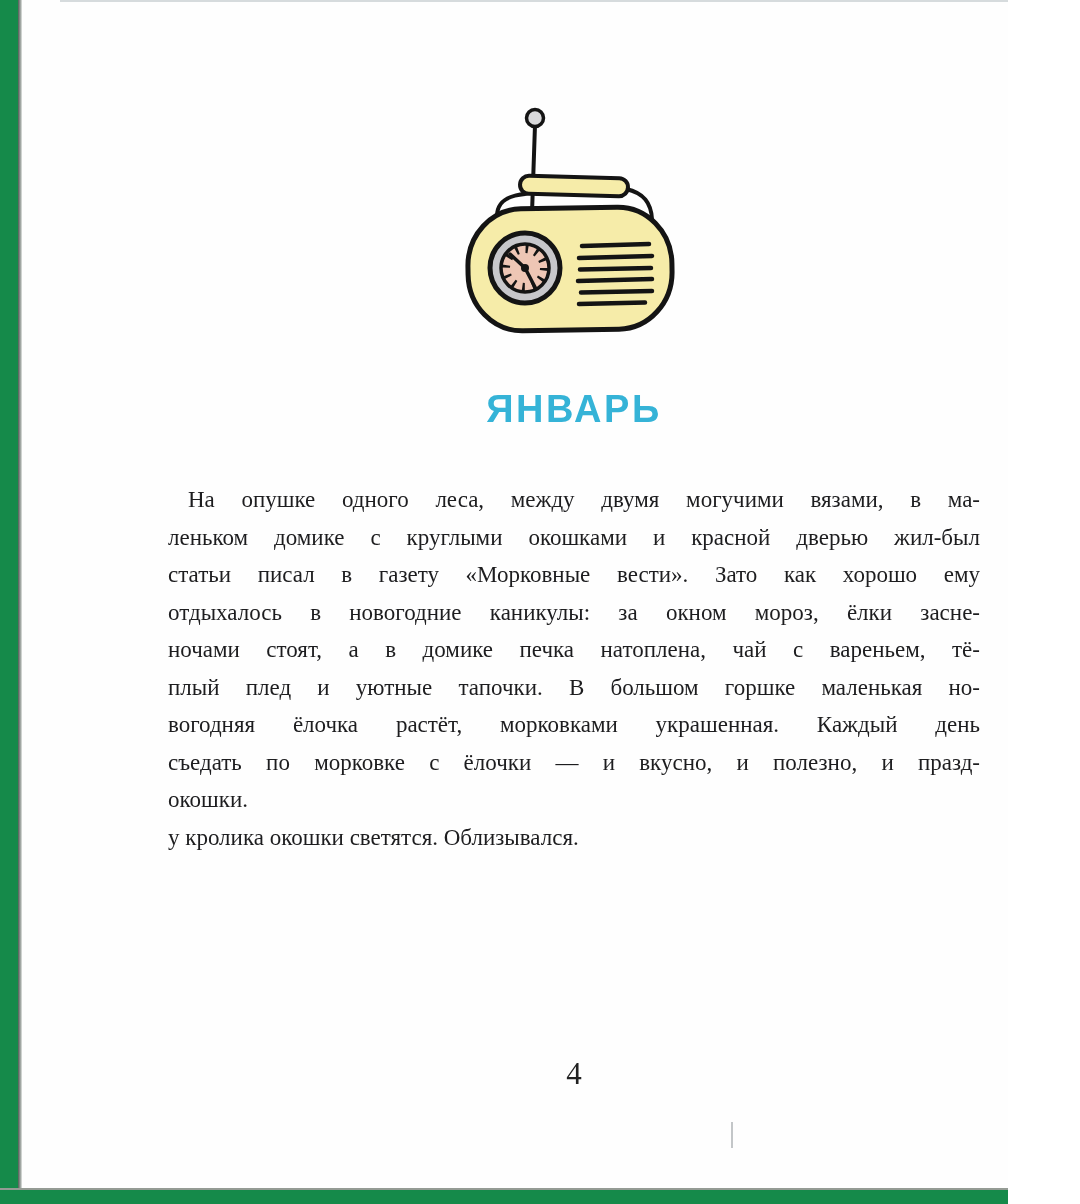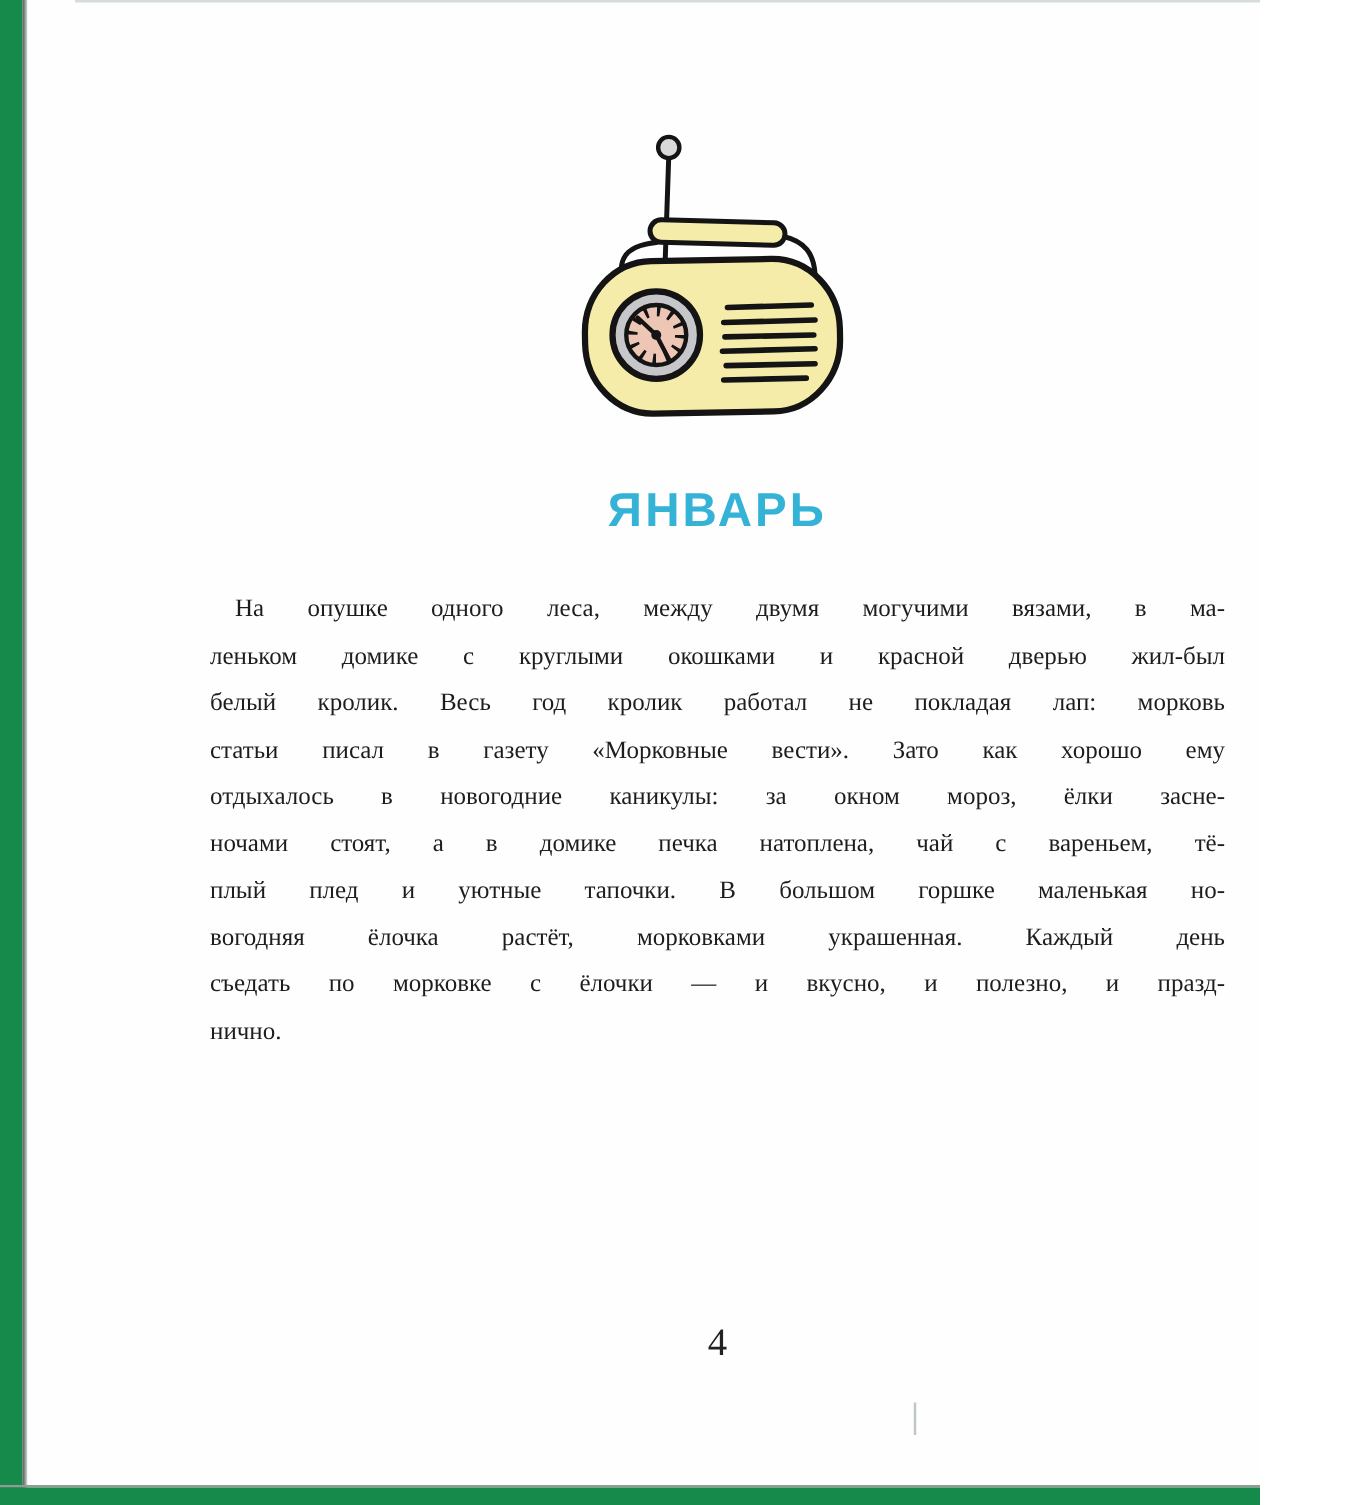--- a/index.html
+++ b/index.html
@@ -35,21 +35,21 @@
   
   .heading {
     position:absolute; left:168px; top:390px; width:812px; margin:0;
     text-align:center;
     font-family:"Liberation Sans", sans-serif;
     font-size:38px; font-weight:700; letter-spacing:2.5px; line-height:1;
     color:var(--heading-cyan,#35b3d7);
   }
 
   
-  .story { position:absolute; left:168px; top:469px; width:812px; font-size:20px; line-height:37.5px; }
+  .story { position:absolute; left:168px; top:481px; width:812px; font-size:23px; line-height:37.5px; }
   .story p { margin:0; }
   .line { text-align:justify; text-align-last:justify; height:37.5px; overflow:hidden; }
   .line.first { text-indent:20px; }
   .line.last  { text-align-last:left; }
 
   .page-num { position:absolute; left:168px; top:1056px; width:812px; text-align:center; font-size:31px; color:#222; }
 </style>
 </head>
 <body>
 
@@ -88,30 +88,30 @@
       </g>
     </svg>
   </figure>
 
   <h1 class="heading">ЯНВАРЬ</h1>
 
   <div class="story">
     <p>
       <span class="line first" style="display:block">На опушке одного леса, между двумя могучими вязами, в ма-</span>
       <span class="line" style="display:block">леньком домике с круглыми окошками и красной дверью жил-был</span>
-      <span class="line" style="display:block">белый кролик. Весь год кролик работал не покладая лап: морковь</span>
       <span class="line" style="display:block">статьи писал в газету «Морковные вести». Зато как хорошо ему</span>
       <span class="line" style="display:block">отдыхалось в новогодние каникулы: за окном мороз, ёлки засне-</span>
       <span class="line" style="display:block">ночами стоят, а в домике печка натоплена, чай с вареньем, тё-</span>
       <span class="line" style="display:block">плый плед и уютные тапочки. В большом горшке маленькая но-</span>
       <span class="line" style="display:block">вогодняя ёлочка растёт, морковками украшенная. Каждый день</span>
       <span class="line" style="display:block">съедать по морковке с ёлочки — и вкусно, и полезно, и празд-</span>
-      <span class="line last" style="display:block">нично.</span>
+      <span class="line last" style="display:block">окошки.</span>
     </p>
     <p>
+      <span class="line last" style="display:block">у кролика окошки светятся. Облизывался.</span>
     </p>
   </div>
 
   <div class="page-num">4</div>
 
   <div class="artifact-tick"></div>
   <div class="page-shadow-bottom"></div>
   <div class="cover-bottom"></div>
 
 </div>

